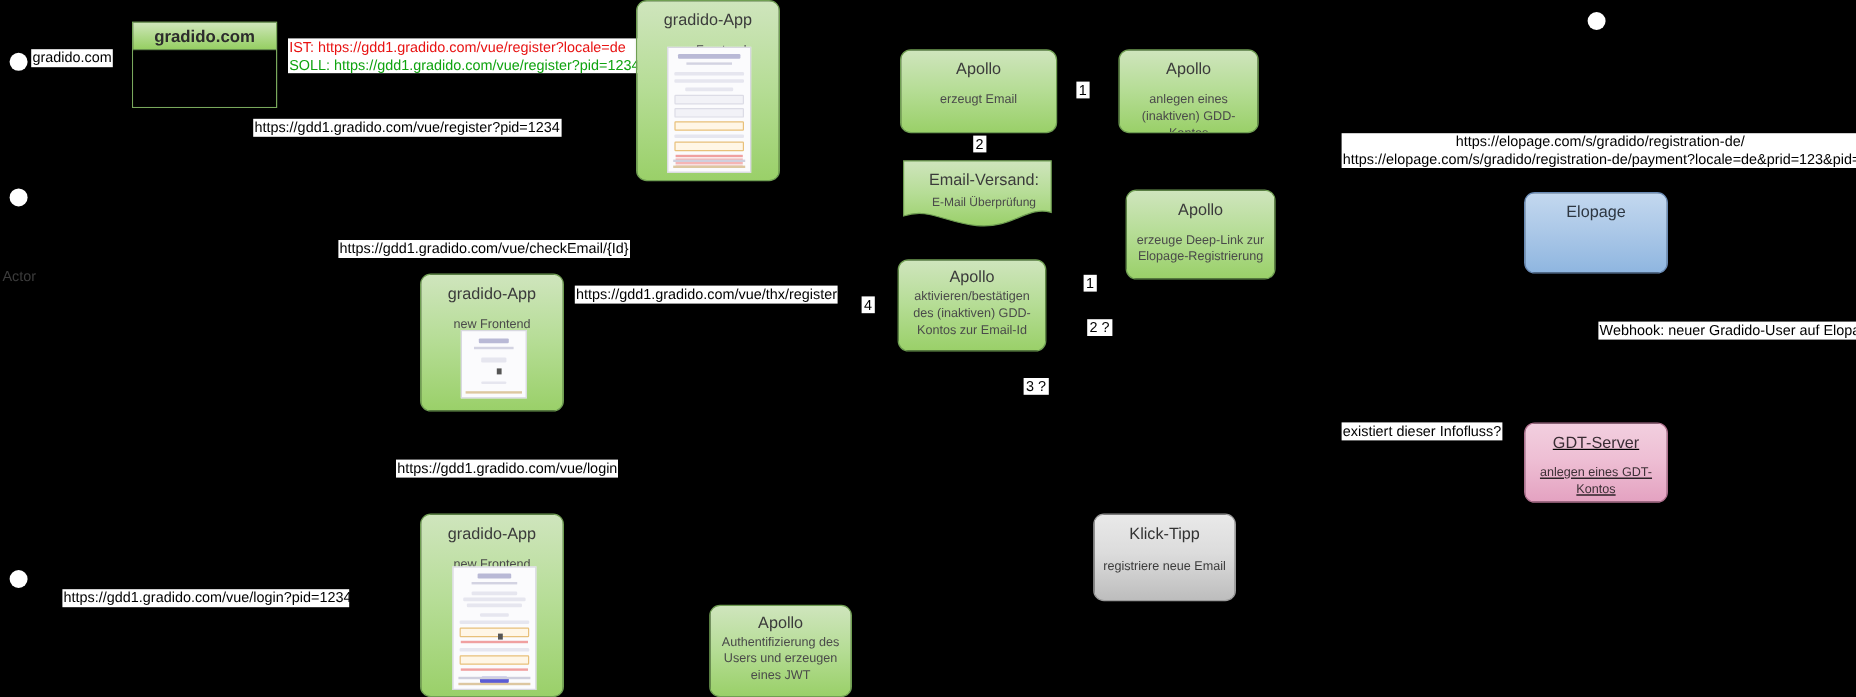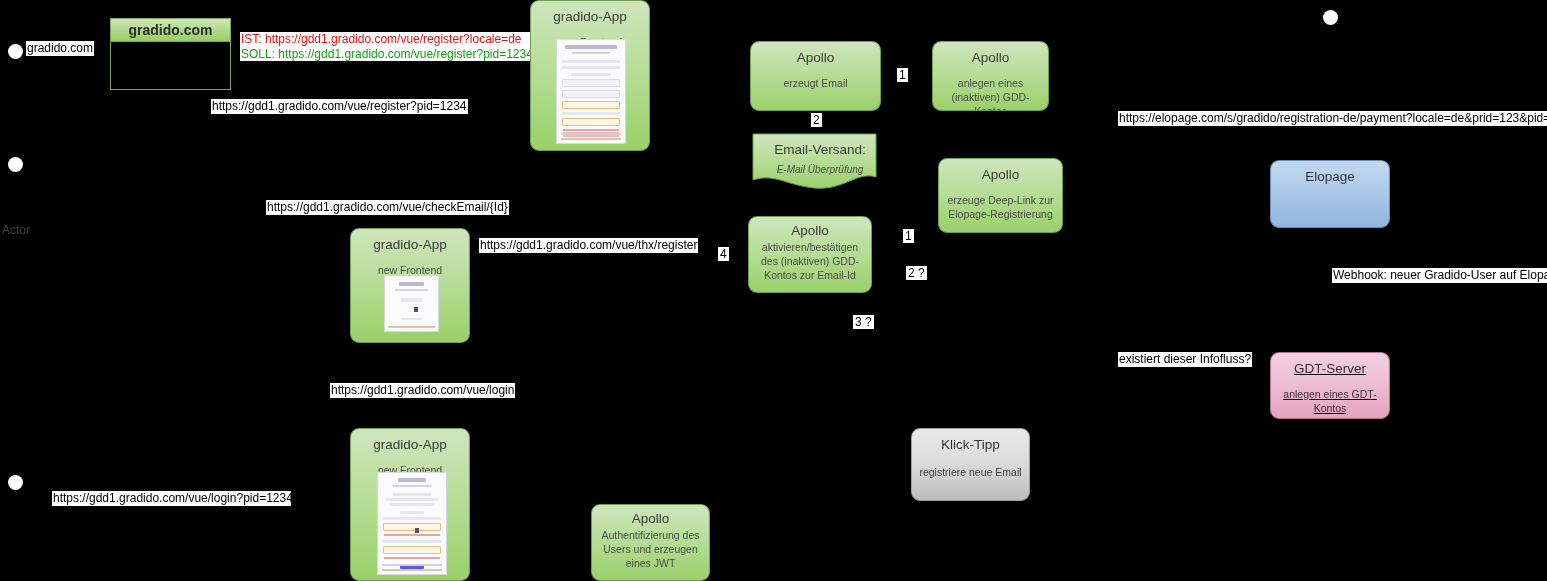--- a/index.html
+++ b/index.html
@@ -74,21 +74,21 @@
   }
   .winbox .body{background:#000;height:calc(100% - 23px);}
 
   
   .docshape{position:absolute;}
   .docshape .lbl{
     position:absolute;left:0;top:0;width:100%;text-align:center;
     pointer-events:none;
   }
   .docshape .ttl{display:block;font-size:13.5px;color:#3b3b3b;margin-top:9px;}
-  .docshape .sub{display:block;font-size:10px;color:#4a4a4a;margin-top:7px;font-style:italic;}
+  .docshape .sub{display:block;font-size:10px;color:#4a4a4a;margin-top:7px;}
 
   
   .ann{
     position:absolute;background:#fff;color:#000;
     font-size:12px;line-height:14.5px;white-space:nowrap;
     padding:0 1px;
   }
   .ann.center{text-align:center;}
   .ann .ist{color:#e81313;display:block;}
   .ann .soll{color:#0fa30f;display:block;}
@@ -144,21 +144,21 @@
     <div class="hdr">gradido.com</div>
     <div class="body"></div>
   </div>
 
   <div class="ann" style="left:240px;top:32px;">
     <span class="ist">IST: https://gdd1.gradido.com/vue/register?locale=de</span>
     <span class="soll">SOLL: https://gdd1.gradido.com/vue/register?pid=1234</span>
   </div>
 
   <div class="ann" style="left:211px;top:99px;">https://gdd1.gradido.com/vue/register?pid=1234</div>
-  <div class="ann" style="left:266px;top:200px;">https://gdd1.gradido.com/vue/checkEmail/{Id}</div>
+  <div class="ann" style="left:282px;top:200px;">https://gdd1.gradido.com/vue/checkEmail/{Id}</div>
   <div class="ann" style="left:479px;top:238px;">https://gdd1.gradido.com/vue/thx/register</div>
   <div class="ann" style="left:330px;top:383px;">https://gdd1.gradido.com/vue/login</div>
   <div class="ann" style="left:52px;top:491px;width:237px;">https://gdd1.gradido.com/vue/login?pid=1234</div>
 
   <div class="node rbox apollo" style="left:530px;top:0px;width:120px;height:151px;">
     <div class="ttl">gradido-App</div>
     <div class="sub">new Frontend</div>
   </div>
   <div class="shot" style="left:556px;top:39px;width:68px;height:103px;">
     <div class="sh-hd"></div>
@@ -260,20 +260,21 @@
     <div class="ttl" style="margin-top:7px;">Apollo</div>
     <div class="sub" style="margin-top:2px;">Authentifizierung des Users und erzeugen eines JWT</div>
   </div>
 
   <div class="node rbox gray" style="left:911px;top:428px;width:119px;height:73px;">
     <div class="ttl">Klick-Tipp</div>
     <div class="sub">registriere neue Email</div>
   </div>
 
   <div class="ann center" style="left:1118px;top:111px;width:429px;">
+    <span style="display:block;">https://elopage.com/s/gradido/registration-de/</span>
     <span style="display:block;">https://elopage.com/s/gradido/registration-de/payment?locale=de&amp;prid=123&amp;pid=1234</span>
   </div>
 
   <div class="node rbox blue" style="left:1270px;top:160px;width:120px;height:68px;">
     <div class="ttl">Elopage</div>
     <div class="sub">Registrierungsprozess</div>
   </div>
 
   <div class="ann" style="left:1332px;top:268px;">Webhook: neuer Gradido-User auf Elopage</div>
   <div class="ann" style="left:1118px;top:352px;">existiert dieser Infofluss?</div>

